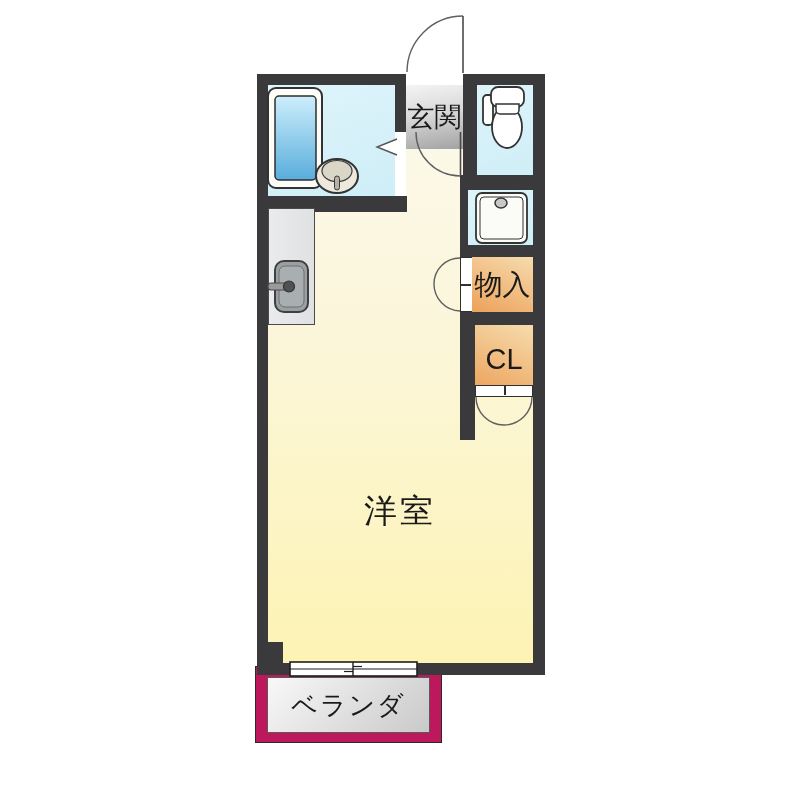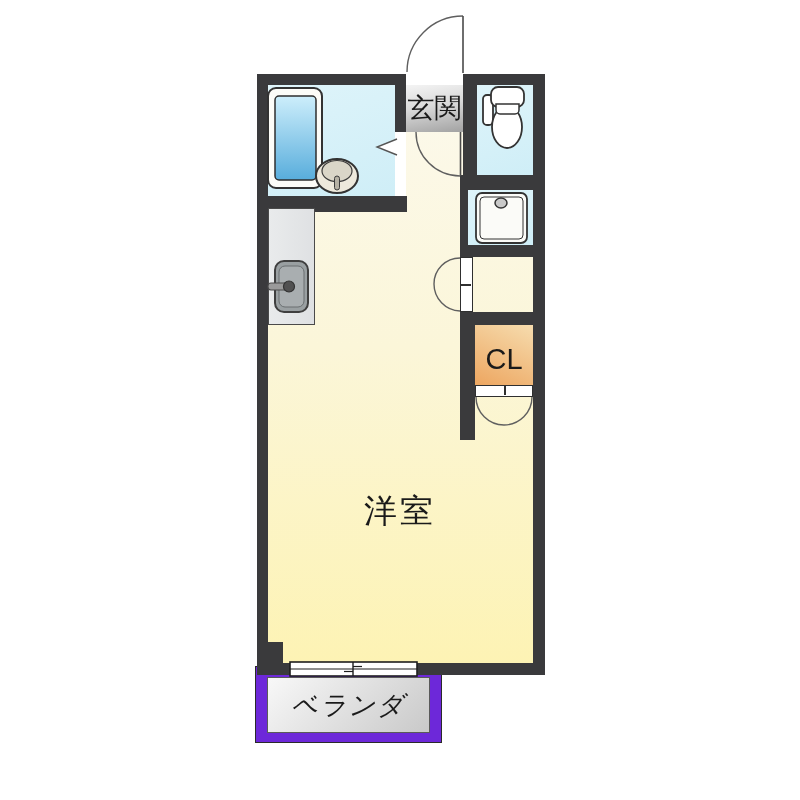--- a/index.html
+++ b/index.html
@@ -12,21 +12,21 @@
   .floor{background:linear-gradient(180deg,#fcf9ec 0%,#fbf6d9 45%,#fdf3b4 100%);}
   .water{background:linear-gradient(160deg,#def4fa 0%,#cfeef7 100%);}
   .closet{background:linear-gradient(205deg,#f6dcae 0%,#eca159 100%);}
   .genkan-fill{background:linear-gradient(170deg,#f4f4f4 0%,#d9d9d9 45%,#a2a2a2 100%);}
   .white-gap{background:#ffffff;}
   .door-frame{background:#ffffff;border:1.5px solid #2f2f2f;box-sizing:border-box;}
   
   .lbl{display:flex;align-items:center;justify-content:center;color:#1a1a1a;
        white-space:nowrap;line-height:1;}
   
-  #veranda-area{background:#6d28d9;border:1.5px solid #2a2a2a;box-sizing:border-box;font-style:italic;}
+  #veranda-area{background:#be185d;border:1.5px solid #2a2a2a;box-sizing:border-box;}
   #veranda-box{background:linear-gradient(135deg,#f8f8f8 0%,#c9c9c9 100%);
                border:1px solid #5a5a5a;box-sizing:border-box;}
   
   #kitchen-counter{background:linear-gradient(90deg,#e9ebec,#dfe1e3);
                    border:1.5px solid #4a4a4a;box-sizing:border-box;}
   svg{position:absolute;left:0;top:0;}
 </style>
 </head>
 <body>
 
@@ -40,28 +40,31 @@
 
   <div class="abs wall" style="left:257px;top:74px;width:288px;height:601px;"></div>
 
   <div class="abs floor" style="left:268px;top:85px;width:265px;height:578px;"></div>
 
   <div class="abs water" style="left:268px;top:85px;width:127px;height:111px;"></div>
   <div class="abs water" style="left:477px;top:85px;width:56px;height:90px;"></div>
   <div class="abs water" style="left:468px;top:190px;width:65px;height:55px;"></div>
 
   <div class="abs white-gap" style="left:406px;top:74px;width:57px;height:11px;"></div>
-  <div class="abs genkan-fill lbl" style="left:406px;top:85px;width:57px;height:47px;font-size:27px;">
+  <div class="abs genkan-fill lbl" style="left:406px;top:85px;width:57px;height:64px;font-size:27px;">
     <span>玄関</span>
   </div>
 
   <div class="abs white-gap" style="left:395px;top:132px;width:11px;height:64px;"></div>
 
   <div class="abs door-frame" style="left:460px;top:257px;width:13px;height:55px;">
     <div class="abs" style="left:0;top:26px;width:10px;height:1.5px;background:#2f2f2f;"></div>
+  </div>
+  <div class="abs closet lbl" style="left:472px;top:257px;width:61px;height:55px;font-size:28px;">
+    <span>物入</span>
   </div>
   <div class="abs closet lbl" style="left:475px;top:325px;width:58px;height:68px;font-size:29px;">
     <span>CL</span>
   </div>
   <div class="abs door-frame" style="left:475px;top:385px;width:58px;height:12px;">
     <div class="abs" style="left:28px;top:0;width:1.5px;height:9px;background:#2f2f2f;"></div>
   </div>
 
   <div class="abs wall" style="left:257px;top:196px;width:150px;height:16px;"></div>
   <div class="abs wall" style="left:395px;top:85px;width:11px;height:47px;"></div>

